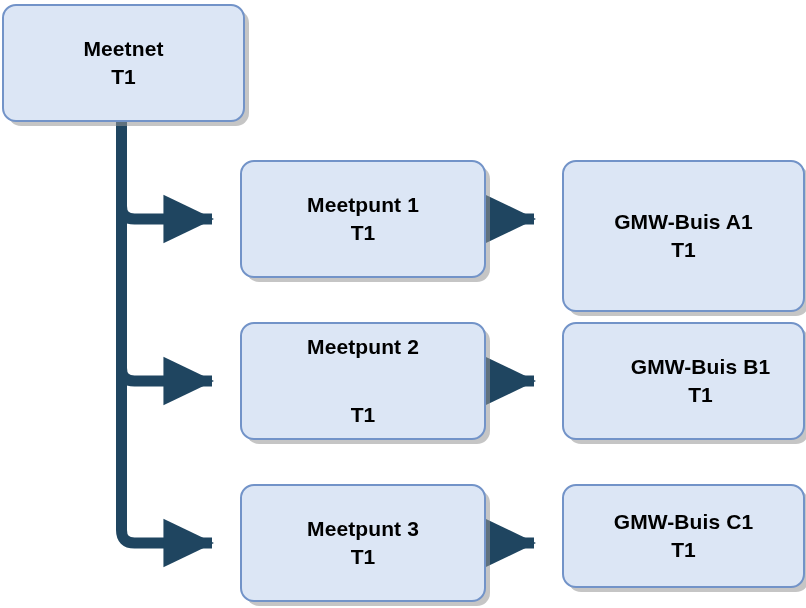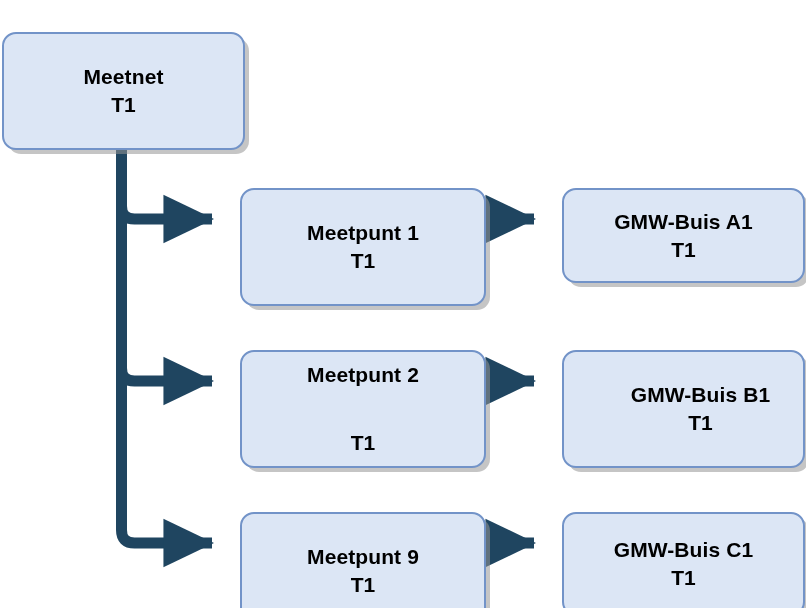--- a/index.html
+++ b/index.html
@@ -36,40 +36,39 @@
     flex-direction: column;
     align-items: center;
     justify-content: center;
     text-align: center;
     color: #000000;
     font-weight: bold;
     font-size: 21px;
     line-height: 1.32;
     letter-spacing: 0.1px;
     z-index: 2;
-    margin-top: 28px;
   }
   .node .line1,
   .node .line2 {
     display: block;
     white-space: nowrap;
   }
   
   #node-meetnet {
     left: 2px;
     top: 4px;
     width: 243px;
     height: 118px;
   }
   
   #node-meetpunt-1 { left: 240px; top: 160px;  width: 246px; height: 118px; }
   #node-meetpunt-2 { left: 240px; top: 322px;  width: 246px; height: 118px; gap: 40px; }
   #node-meetpunt-3 { left: 240px; top: 484px;  width: 246px; height: 118px; }
   
-  #node-gmw-a1 { left: 562px; top: 160px; width: 243px; height: 95px; }
+  #node-gmw-a1 { left: 562px; top: 160px; width: 243px; height: 152px; }
   #node-gmw-b1 { left: 562px; top: 322px; width: 243px; height: 118px; padding-left: 34px; }
   #node-gmw-c1 { left: 562px; top: 484px; width: 243px; height: 104px; }
 </style>
 </head>
 <body>
 
 <div id="diagram-canvas">
 
   <svg id="connector-layer" width="806" height="608" viewBox="0 0 806 608" xmlns="http://www.w3.org/2000/svg">
     <defs>
@@ -108,21 +107,21 @@
     <span class="line1">Meetpunt 1</span>
     <span class="line2">T1</span>
   </div>
 
   <div class="node" id="node-meetpunt-2">
     <span class="line1">Meetpunt 2</span>
     <span class="line2">T1</span>
   </div>
 
   <div class="node" id="node-meetpunt-3">
-    <span class="line1">Meetpunt 9</span>
+    <span class="line1">Meetpunt 3</span>
     <span class="line2">T1</span>
   </div>
 
   <div class="node" id="node-gmw-a1">
     <span class="line1">GMW-Buis A1</span>
     <span class="line2">T1</span>
   </div>
 
   <div class="node" id="node-gmw-b1">
     <span class="line1">GMW-Buis B1</span>

